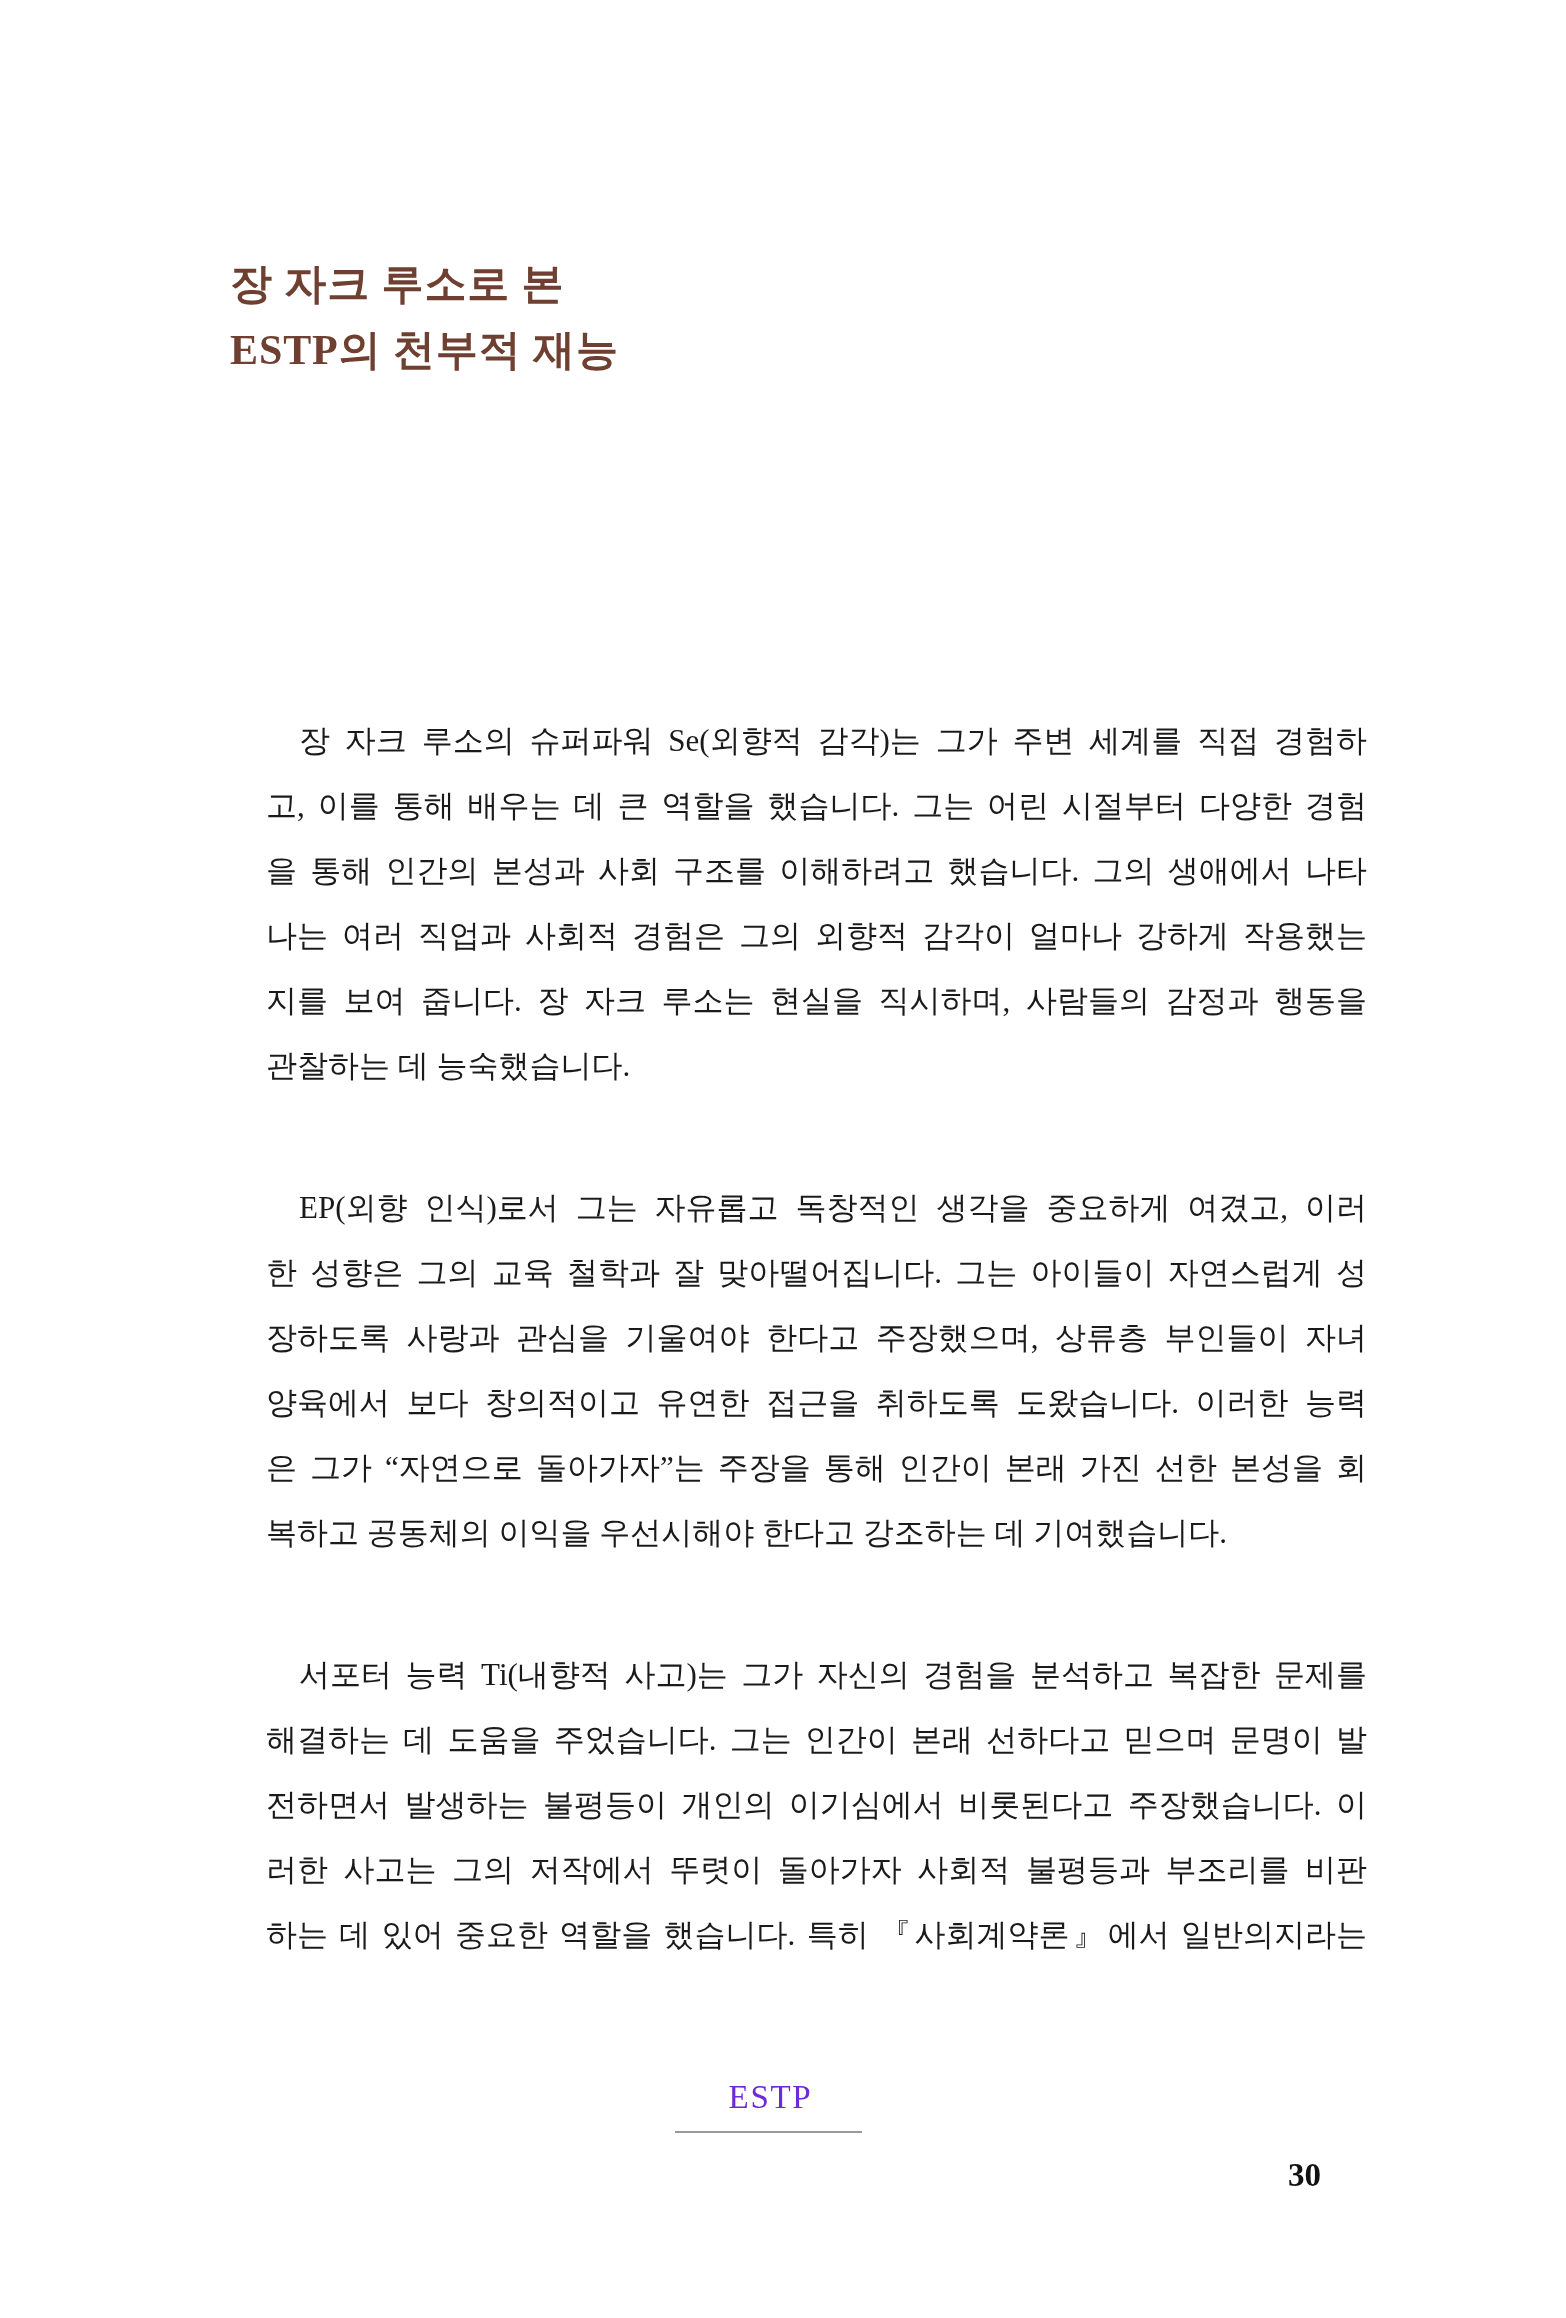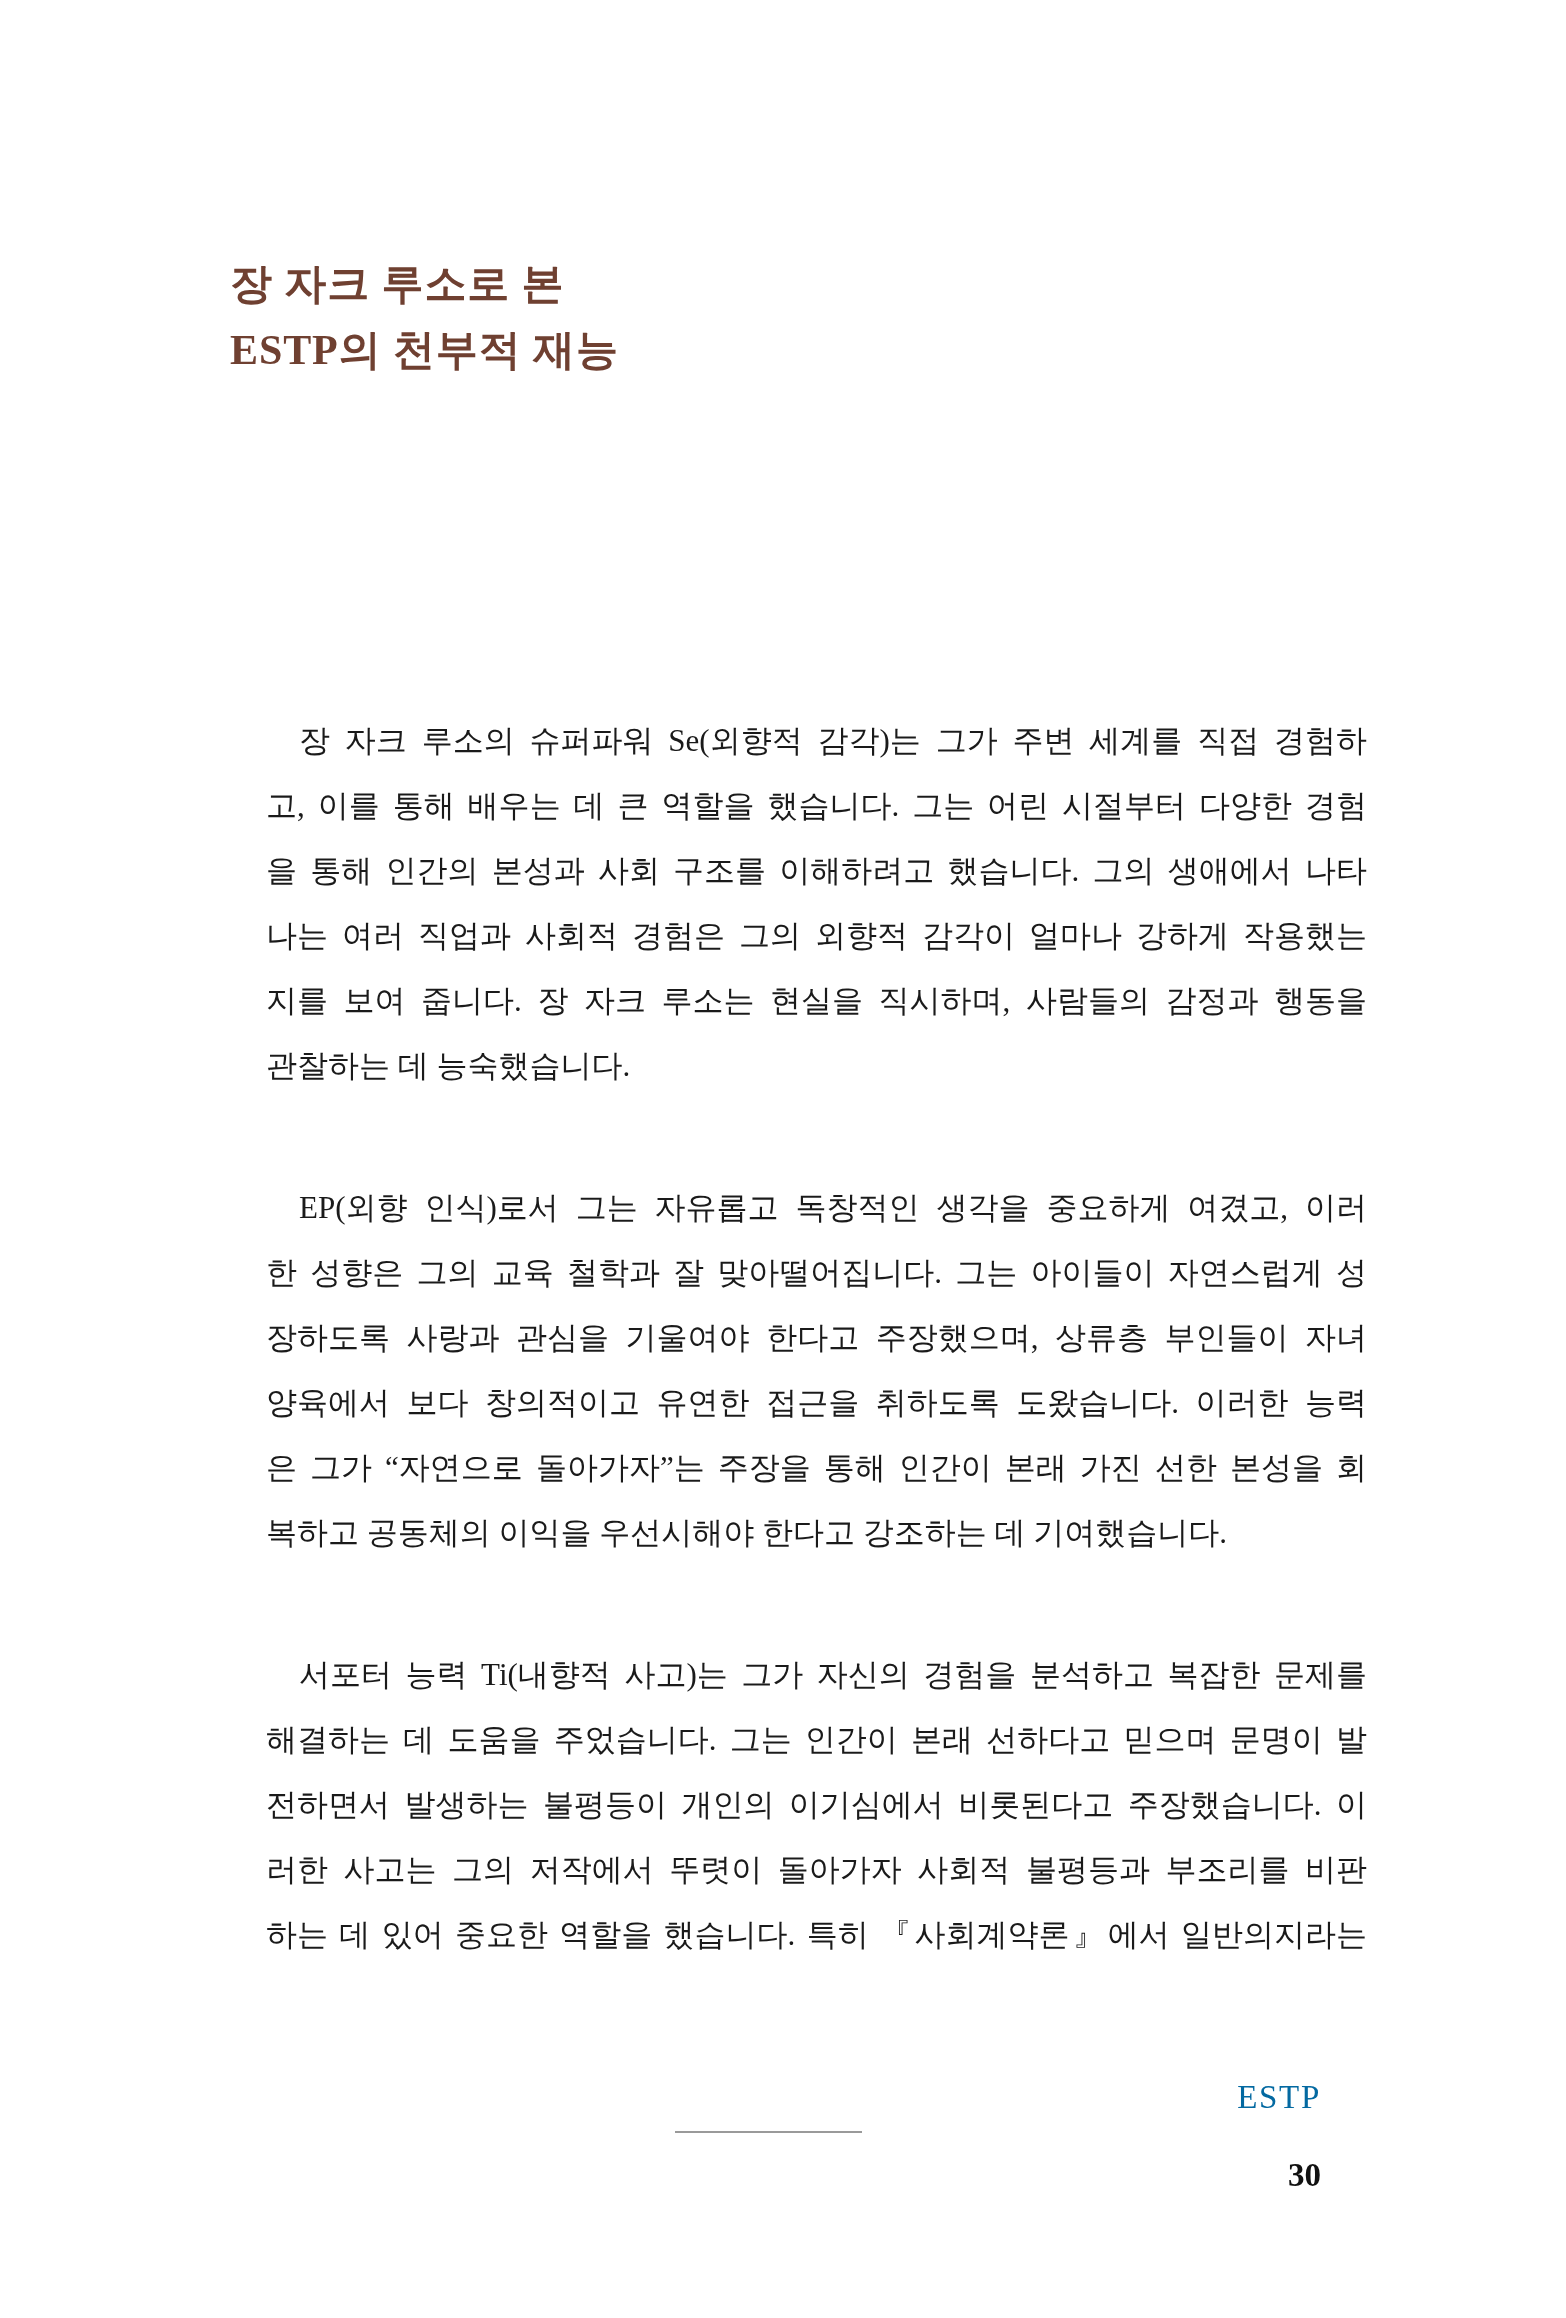--- a/index.html
+++ b/index.html
@@ -40,24 +40,24 @@
     text-align: justify;
     text-align-last: justify;
     word-break: keep-all;
   }
   .line.first { text-indent: 33px; }
   .line.short-last { text-align-last: left; }
 
   .footer-label {
     position: absolute;
     top: 2079px; left: 220px; width: 1101px;
-    text-align: right;
+    text-align: center;
     font-size: 33px;
     line-height: 37px;
-    color: #0369a1;
+    color: #6d28d9;
     letter-spacing: 1.7px;
   }
   .footer-rule {
     position: absolute;
     top: 2131px; left: 675px;
     width: 187px; height: 1.7px;
     background: #9a9a9a;
   }
   .footer-page-number {
     position: absolute;

